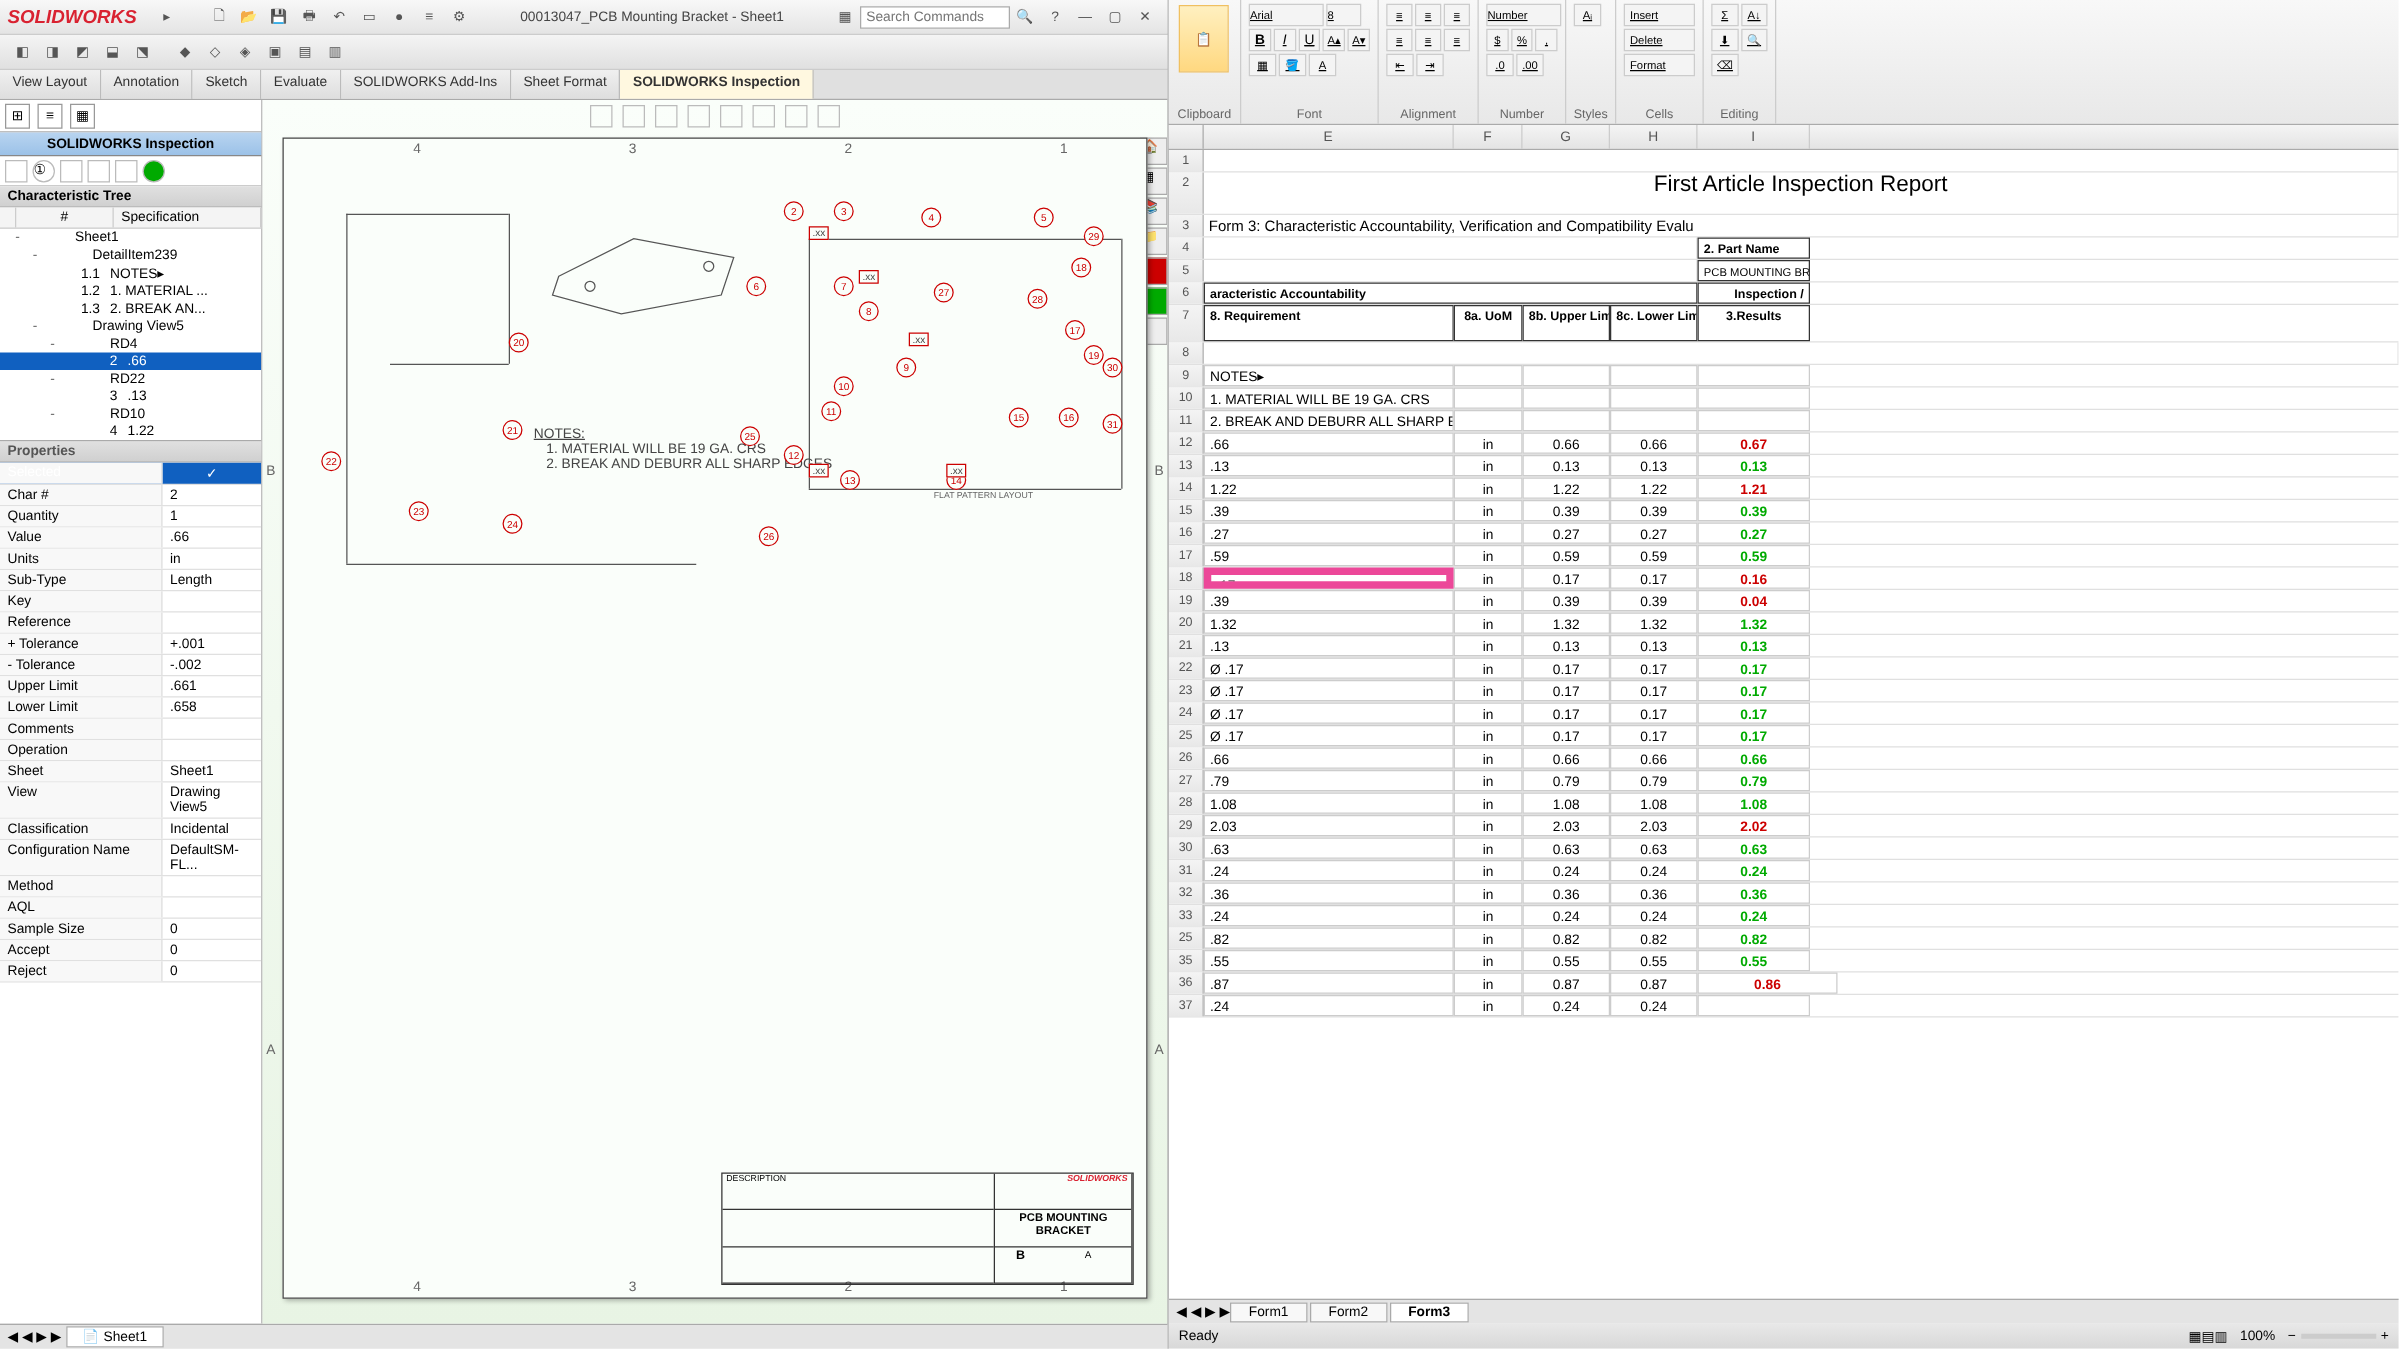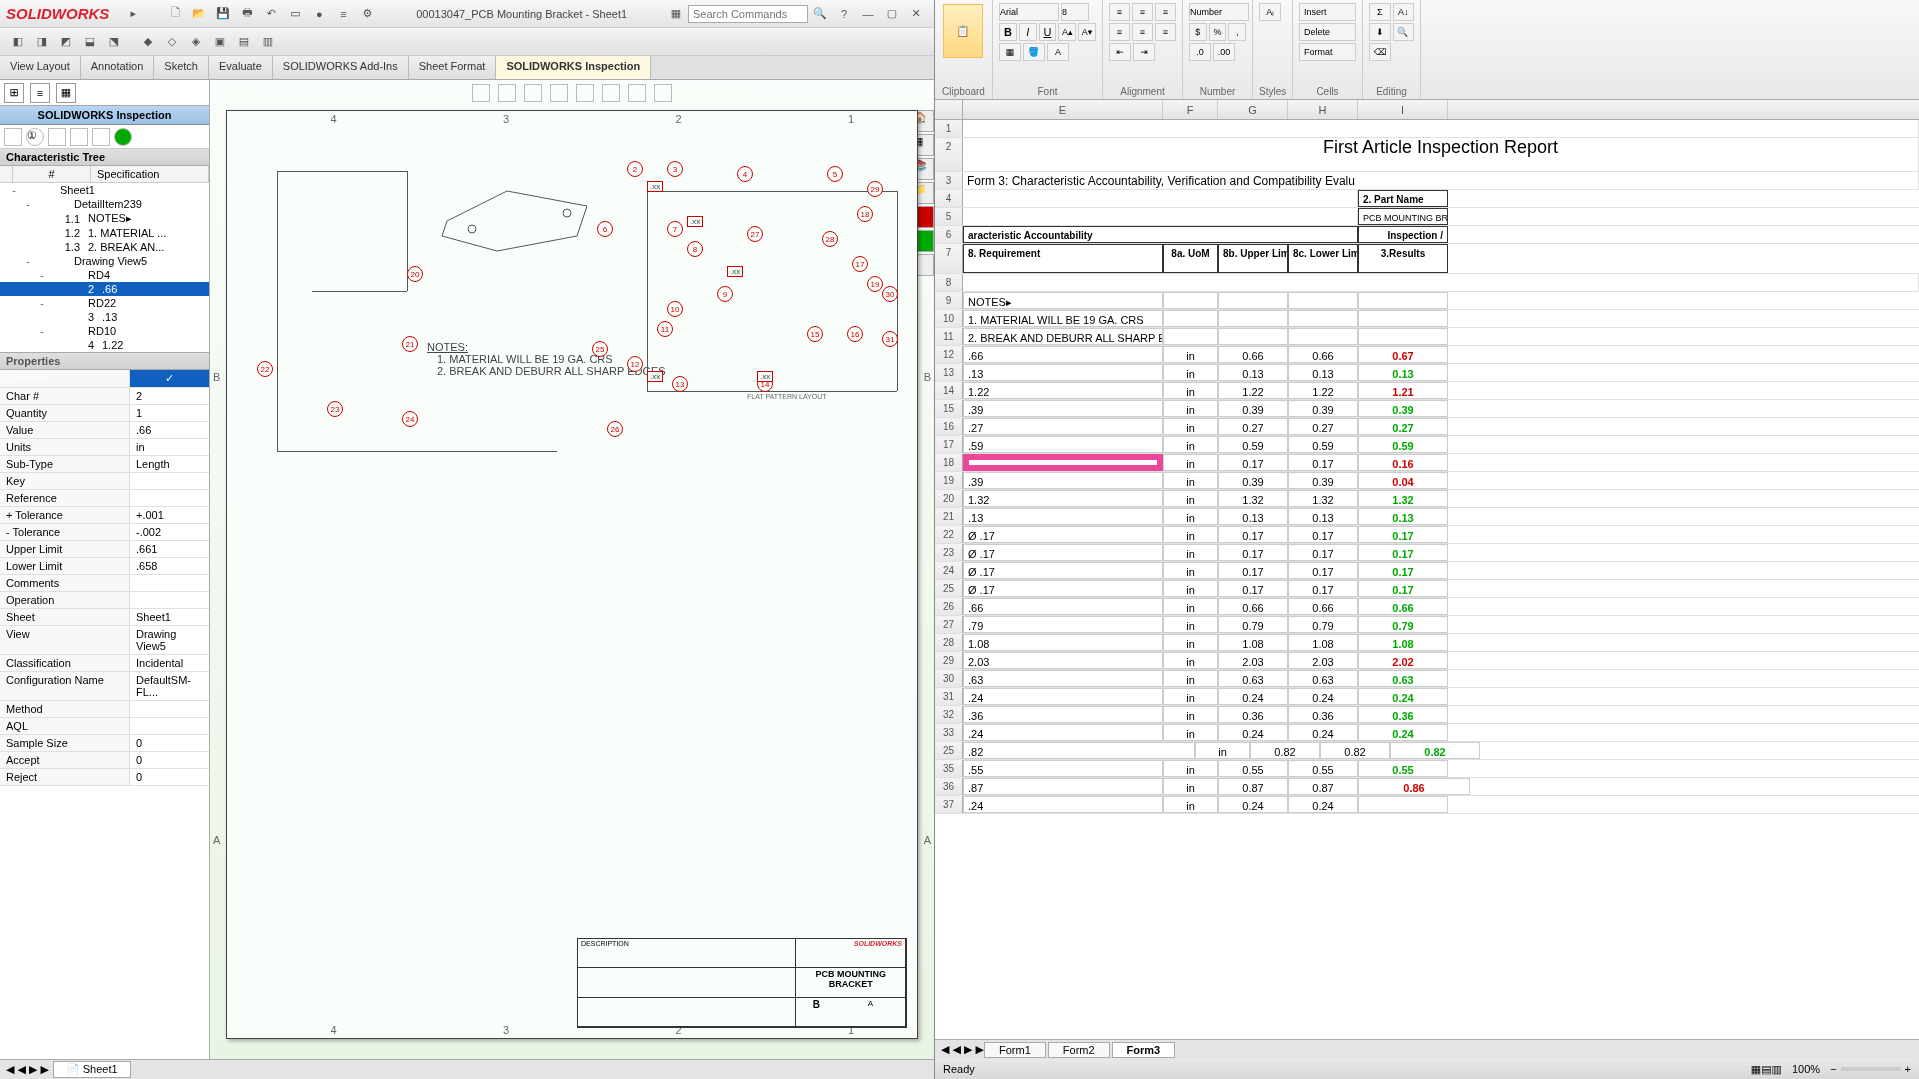--- a/index.html
+++ b/index.html
@@ -55,21 +55,21 @@
 .sw-status { height:20px; background:linear-gradient(#e8e8e8,#d8d8d8); display:flex; align-items:center; padding:0 6px; font-size:10px; color:#444; }
 .sw-status span { margin-right:24px; }
 .sw-status .fill { flex:1; }
 
 .right-app { flex:1; height:100%; background:#fff; display:flex; flex-direction:column; }
 .ribbon { height:100px; background:linear-gradient(#f8f8f8,#e8e8e8); border-bottom:1px solid #aaa; display:flex; position:relative; }
 .ribbon-group { border-right:1px solid #ccc; padding:2px 6px; display:flex; flex-direction:column; }
 .ribbon-group .label { text-align:center; font-size:10px; color:#666; margin-top:auto; }
 .ribbon-big { width:40px; height:54px; border:1px solid #f0c060; background:linear-gradient(#fff0c0,#ffd880); display:flex; align-items:center; justify-content:center; margin:2px; }
 .ribbon-row { display:flex; gap:2px; margin:1px 0; }
-.rbtn { width:22px; height:18px; border:1px solid #ccc; background:#f4f4f4; display:inline-flex; align-items:center; justify-content:center; font-size:9px; }
+.rbtn { width:22px; height:18px; border:1px solid #ccc; background:#f4f4f4; display:inline-flex; align-items:center; justify-content:center; font-size:9px;text-decoration:underline; }
 .rbtn.wide { width:60px; justify-content:flex-start; padding:0 4px; }
 .xl-fbar { height:24px; border-bottom:1px solid #ccc; display:flex; align-items:center; }
 .name-box { width:80px; height:18px; border:1px solid #aaa; margin:0 6px; text-align:center; }
 .fx { margin:0 6px; color:#666; font-style:italic; }
 .fbar-input { flex:1; height:18px; border:1px solid #aaa; margin-right:6px; }
 .col-hdrs { height:20px; display:flex; background:linear-gradient(#f4f4f4,#e4e4e4); border-bottom:1px solid #aaa; }
 .rowhd { width:28px; border-right:1px solid #aaa; }
 .ch { border-right:1px solid #ccc; text-align:center; line-height:20px; color:#555; }
 .grid { flex:1; overflow:auto; position:relative; }
 .grow { display:flex; border-bottom:1px solid #e0e0e0; height:18px; align-items:stretch; }
@@ -785,21 +785,21 @@
       <div class="grow">
         <div class="rn">33</div>
         <div class="c" style="width:200px;border:1px solid #ccc">.24</div>
         <div class="c ctr" style="width:55px;border:1px solid #ccc">in</div>
         <div class="c ctr" style="width:70px;border:1px solid #ccc">0.24</div>
         <div class="c ctr" style="width:70px;border:1px solid #ccc">0.24</div>
         <div class="c data-grn" style="width:90px;border:1px solid #ccc">0.24</div>
       </div>
       <div class="grow">
         <div class="rn">25</div>
-        <div class="c" style="width:232px;border:1px solid #ccc">.82</div>
+        <div class="c" style="width:200px;border:1px solid #ccc">.82</div>
         <div class="c ctr" style="width:55px;border:1px solid #ccc">in</div>
         <div class="c ctr" style="width:70px;border:1px solid #ccc">0.82</div>
         <div class="c ctr" style="width:70px;border:1px solid #ccc">0.82</div>
         <div class="c data-grn" style="width:90px;border:1px solid #ccc">0.82</div>
       </div>
       <div class="grow">
         <div class="rn">35</div>
         <div class="c" style="width:200px;border:1px solid #ccc">.55</div>
         <div class="c ctr" style="width:55px;border:1px solid #ccc">in</div>
         <div class="c ctr" style="width:70px;border:1px solid #ccc">0.55</div>

